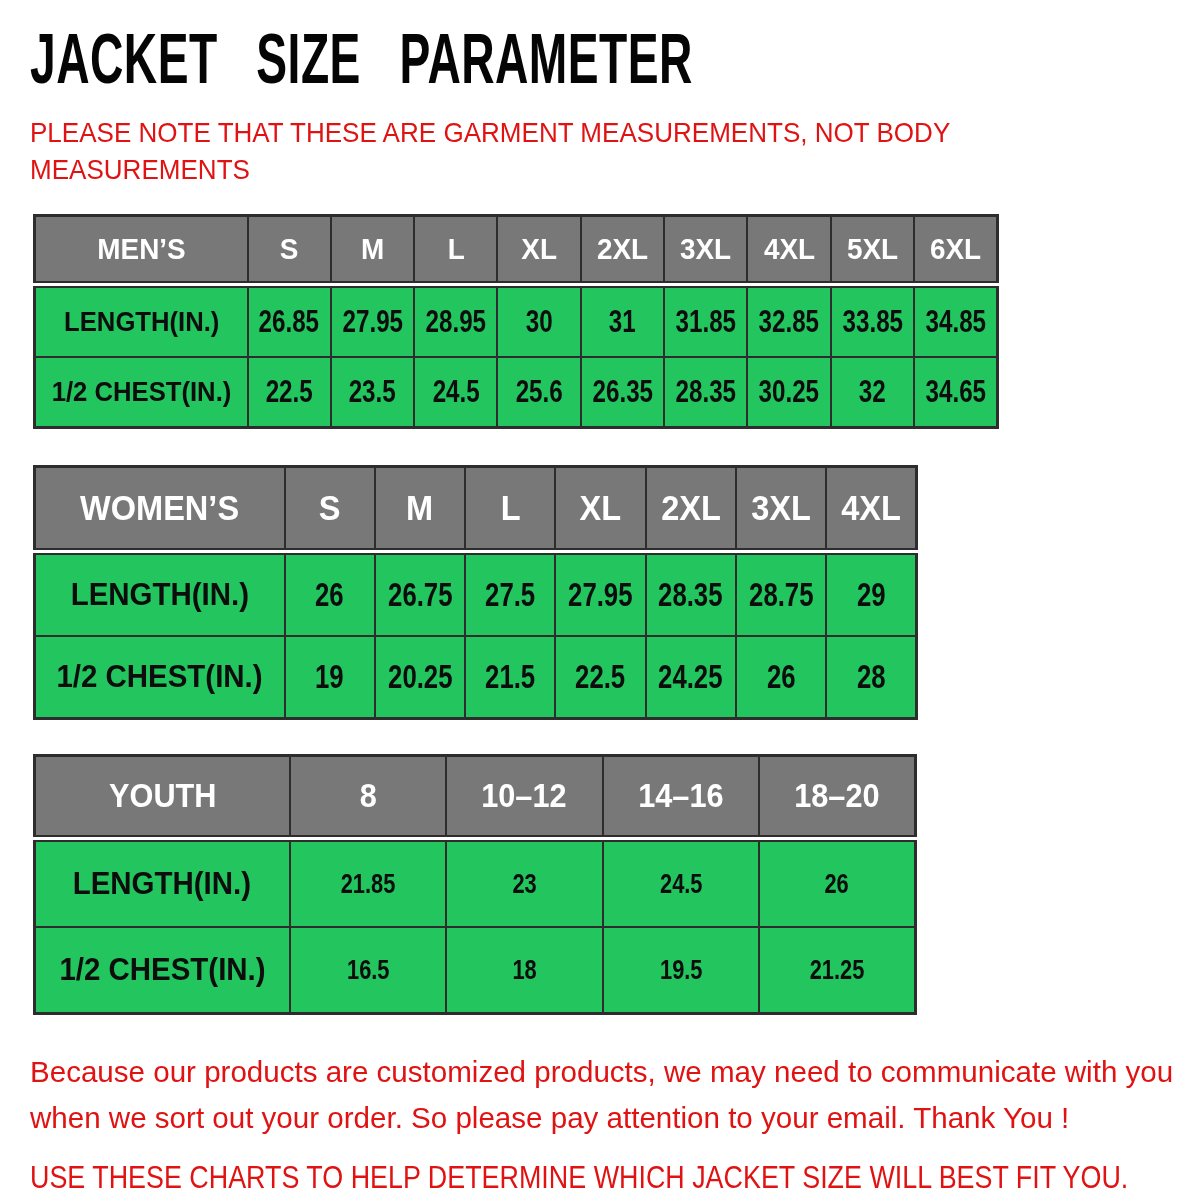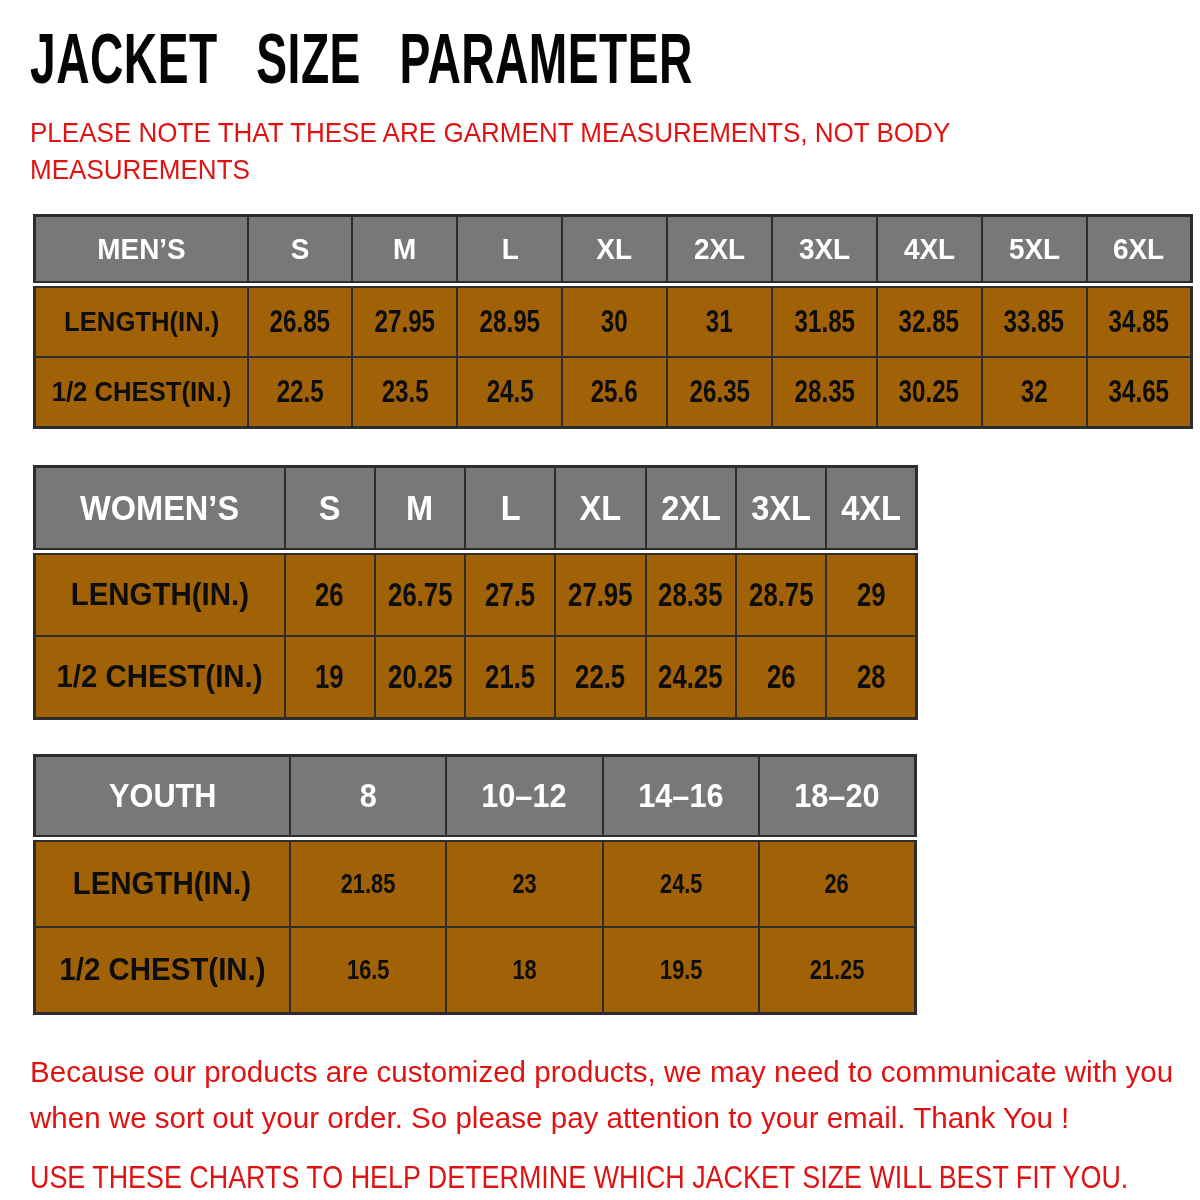--- a/index.html
+++ b/index.html
@@ -31,27 +31,27 @@
   }
   table.size-table th,table.size-table td{
     border:2px solid #2d2d2d;
     text-align:center;vertical-align:middle;
     padding:0;overflow:hidden;
   }
   table.size-table th{
     background:#787878;color:#ffffff;font-weight:bold;
     border-bottom:7px double #2d2d2d;
   }
-  table.size-table td{background:#a16207;}
+  table.size-table td{background:#22c55e;}
   th span,td span{display:inline-block;white-space:nowrap;}
   th span{transform:scaleX(0.93);transform-origin:center;}
   td.row-label span{font-weight:bold;transform:scaleX(0.95);transform-origin:center;}
   td.value span{font-weight:bold;transform:scaleX(0.78);transform-origin:center;}
 
-  .t0{width:1160px;margin-top:26px;}
+  .t0{width:966px;margin-top:26px;}
   .t0 th{height:64px;font-size:30px;}
   .t0 td{height:68px;}
   .t0 td.row-label{font-size:27px;}
   .t0 td.value{font-size:31px;}
   .t0 col.label-col{width:213px;}
 
   .t1{width:885px;margin-top:36px;}
   .t1 th{height:80px;font-size:35px;}
   .t1 td{height:80px;}
   .t1 td.row-label{font-size:31px;}

